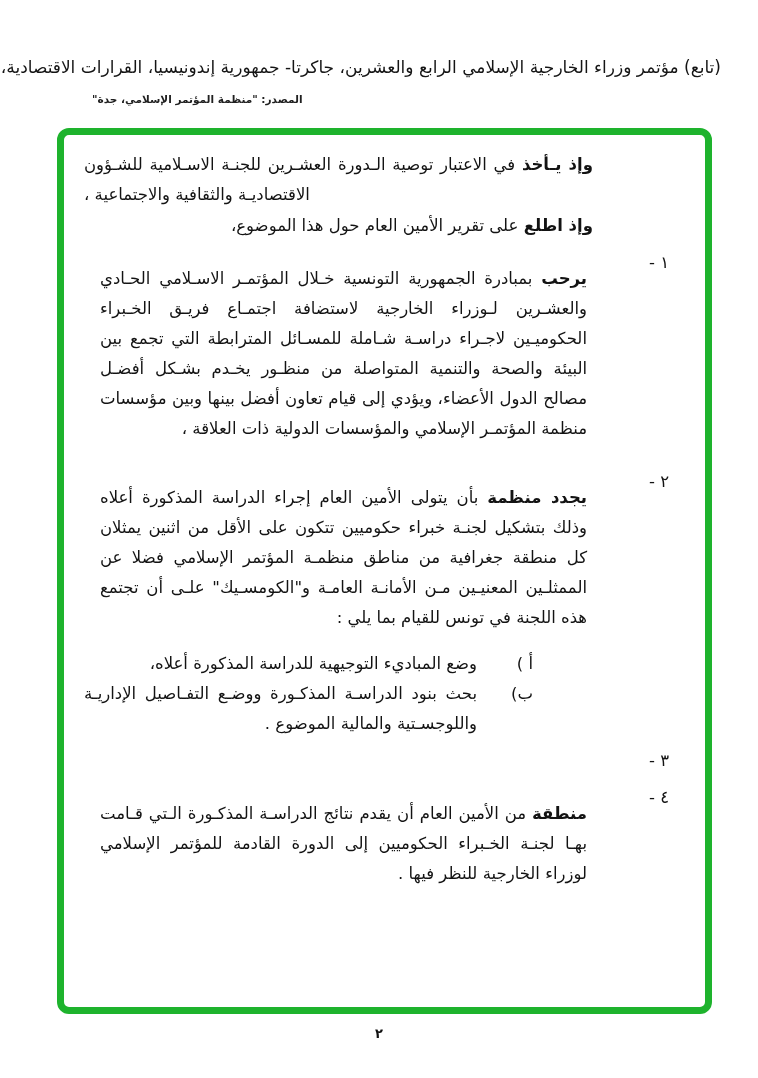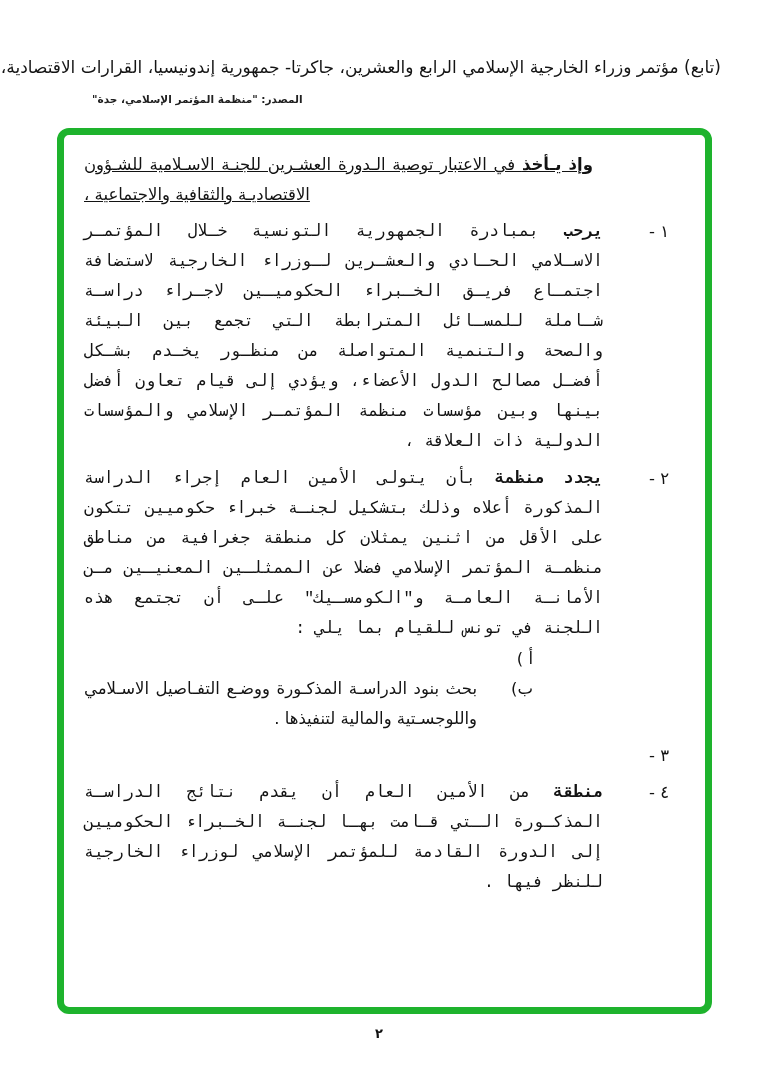--- a/index.html
+++ b/index.html
@@ -20,66 +20,68 @@
   .res-box{
     position:absolute;left:57px;top:128px;width:655px;height:886px;
     box-sizing:border-box;border:7px solid #1eb32d;border-radius:12px;
     padding:15px 24px 0 20px;direction:rtl;background:#ffffff;
   }
   .para{
     margin:0;font-size:16.5px;line-height:30px;color:#131313;
     text-align:justify;
   }
   .intro{text-indent:88px;margin-bottom:1px;}
-  .intro.last-left{text-align-last:left;text-decoration:underline;}
+  .intro.last-left{text-align-last:left;}
   .item{display:flex;margin:7px 0 0 0;}
   .num{
     flex:0 0 78px;box-sizing:border-box;padding-right:12px;
     font-size:16.5px;line-height:30px;color:#131313;white-space:nowrap;
   }
   .content{flex:1;min-width:0;}
-  .itext{margin:0;font-family:Liberation Mono, monospace;}
+  .itext{margin:16px;}
   .subitem{display:flex;margin:0 70px 0 0;}
   .marker{flex:0 0 56px;font-size:16.5px;line-height:30px;color:#131313;}
   .stext{flex:1;margin:0;}
   b{font-weight:bold;}
   .page-number{
     position:absolute;top:1026px;left:0;width:100%;
     text-align:center;font-size:13px;font-weight:bold;color:#111;
   }
 </style>
 </head>
 <body>
 
 <div class="page">
   <div class="header-line">(تابع) مؤتمر وزراء الخارجية الإسلامي الرابع والعشرين، جاكرتا- جمهورية إندونيسيا، القرارات الاقتصادية، القرار الرقم ٣٥/٢٤-أق</div>
   <div class="source-line">المصدر:  "منظمة المؤتمر الإسلامي، جدة"</div>
 
   <div class="res-box">
     <div id="intro-section">
         <p class="para intro last-left"><b>وإذ يـأخذ</b> في الاعتبار توصية الـدورة العشـرين للجنـة الاسـلامية للشـؤون الاقتصاديـة والثقافية والاجتماعية ،</p>
+        <p class="para intro"><b>وإذ اطلع</b> على تقرير الأمين العام حول هذا الموضوع،</p>
       </div>
     <div id="items-section">
         <div class="item">
           <span class="num">١ -</span>
           <div class="content">
             <p class="para itext"><b>يرحب</b> بمبادرة الجمهورية التونسية خـلال المؤتمـر الاسـلامي الحـادي والعشـرين لـوزراء الخارجية لاستضافة اجتمـاع فريـق الخـبراء الحكوميـين لاجـراء دراسـة شـاملة للمسـائل المترابطة التي تجمع بين البيئة والصحة والتنمية المتواصلة من منظـور يخـدم بشـكل أفضـل مصالح الدول الأعضاء، ويؤدي إلى قيام تعاون أفضل بينها وبين مؤسسات منظمة المؤتمـر الإسلامي والمؤسسات الدولية ذات العلاقة ،</p>
           </div>
         </div>
         <div class="item">
           <span class="num">٢ -</span>
           <div class="content">
             <p class="para itext"><b>يجدد منظمة</b> بأن يتولى الأمين العام إجراء الدراسة المذكورة أعلاه وذلك بتشكيل لجنـة خبراء حكوميين تتكون على الأقل من اثنين يمثلان كل منطقة جغرافية من مناطق منظمـة المؤتمر الإسلامي فضلا عن الممثلـين المعنيـين مـن الأمانـة العامـة و"الكومسـيك" علـى أن تجتمع هذه اللجنة في تونس للقيام بما يلي :</p>
             <div class="subitems">
               <div class="subitem">
                 <span class="marker">أ )</span>
+                <p class="para stext">وضع المباديء التوجيهية للدراسة المذكورة أعلاه،</p>
               </div>
               <div class="subitem">
                 <span class="marker">ب)</span>
-                <p class="para stext">بحث بنود الدراسـة المذكـورة ووضـع التفـاصيل الاسـلامي واللوجسـتية والمالية لتنفيذها .</p>
+                <p class="para stext">بحث بنود الدراسـة المذكـورة ووضـع التفـاصيل الإداريـة واللوجسـتية والمالية الموضوع .</p>
               </div>
             </div>
           </div>
         </div>
         <div class="item">
           <span class="num">٣ -</span>
         </div>
         <div class="item">
           <span class="num">٤ -</span>
           <div class="content">

